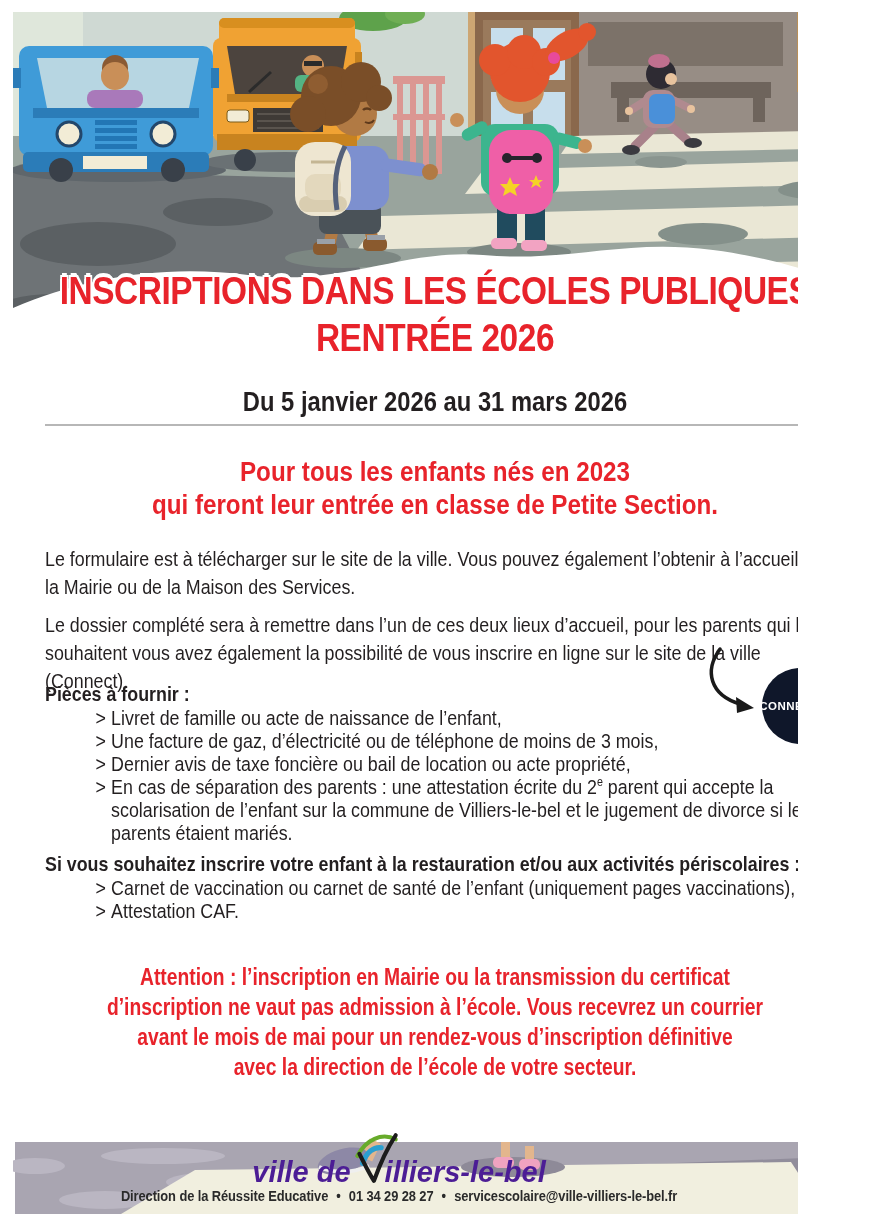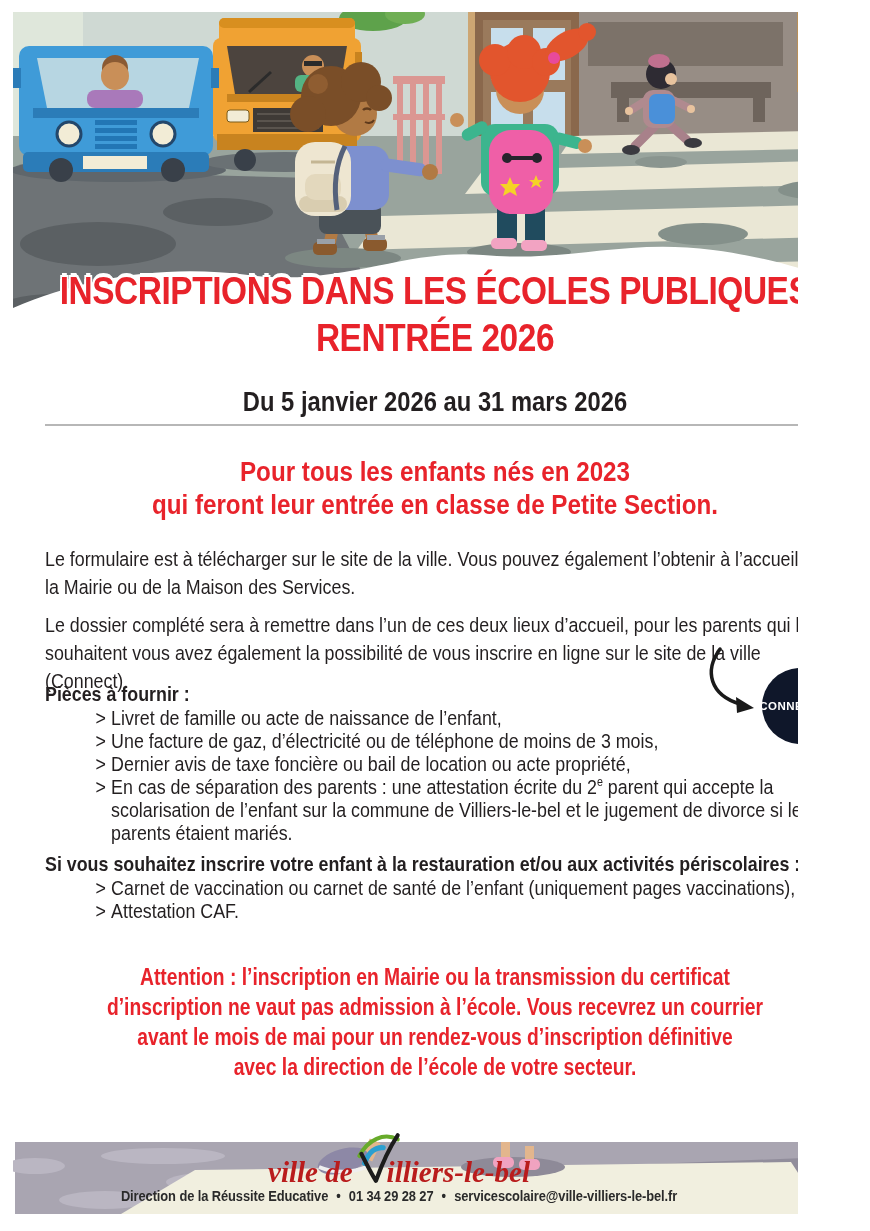--- a/index.html
+++ b/index.html
@@ -33,22 +33,22 @@
 
   .connect-arrow{position:absolute;left:702px;top:645px;width:62px;height:72px;}
   .connect-badge{position:absolute;left:762px;top:668px;width:76px;height:76px;border-radius:50%;
                  background:#0f172a;display:flex;flex-direction:row;align-items:center;
                  justify-content:center;color:#fff;}
   .connect-badge .hand{margin-top:-2px;}
   .connect-badge .lbl{font-weight:bold;font-size:11.5px;letter-spacing:.5px;line-height:12px;}
   .connect-badge .sub{font-size:6.5px;color:#f4c2c4;line-height:9px;}
 
   .logo{position:absolute;left:0;top:1154px;width:100%;text-align:center;
-        font-family:Liberation Serif, serif;font-style:italic;font-weight:bold;
-        font-size:29px;line-height:34px;color:#b91c1c;}
+        font-family:Liberation Sans, sans-serif;font-style:italic;font-weight:bold;
+        font-size:29px;line-height:34px;color:#4c1d95;}
   .vmark{display:inline-block;position:relative;width:28px;height:30px;margin:0 -1px 0 7px;vertical-align:-2px;}
   .vmark svg{position:absolute;left:-4px;top:-27px;width:44px;height:58px;overflow:visible;}
   .contact{position:absolute;left:0;top:1188px;width:100%;text-align:center;
            font-size:14px;font-weight:bold;color:#2a2a2a;transform:scaleX(.92);letter-spacing:-.1px;}
   .contact .sep{margin:0 5px;}
 </style>
 </head>
 <body>
 
 <div class="page">

